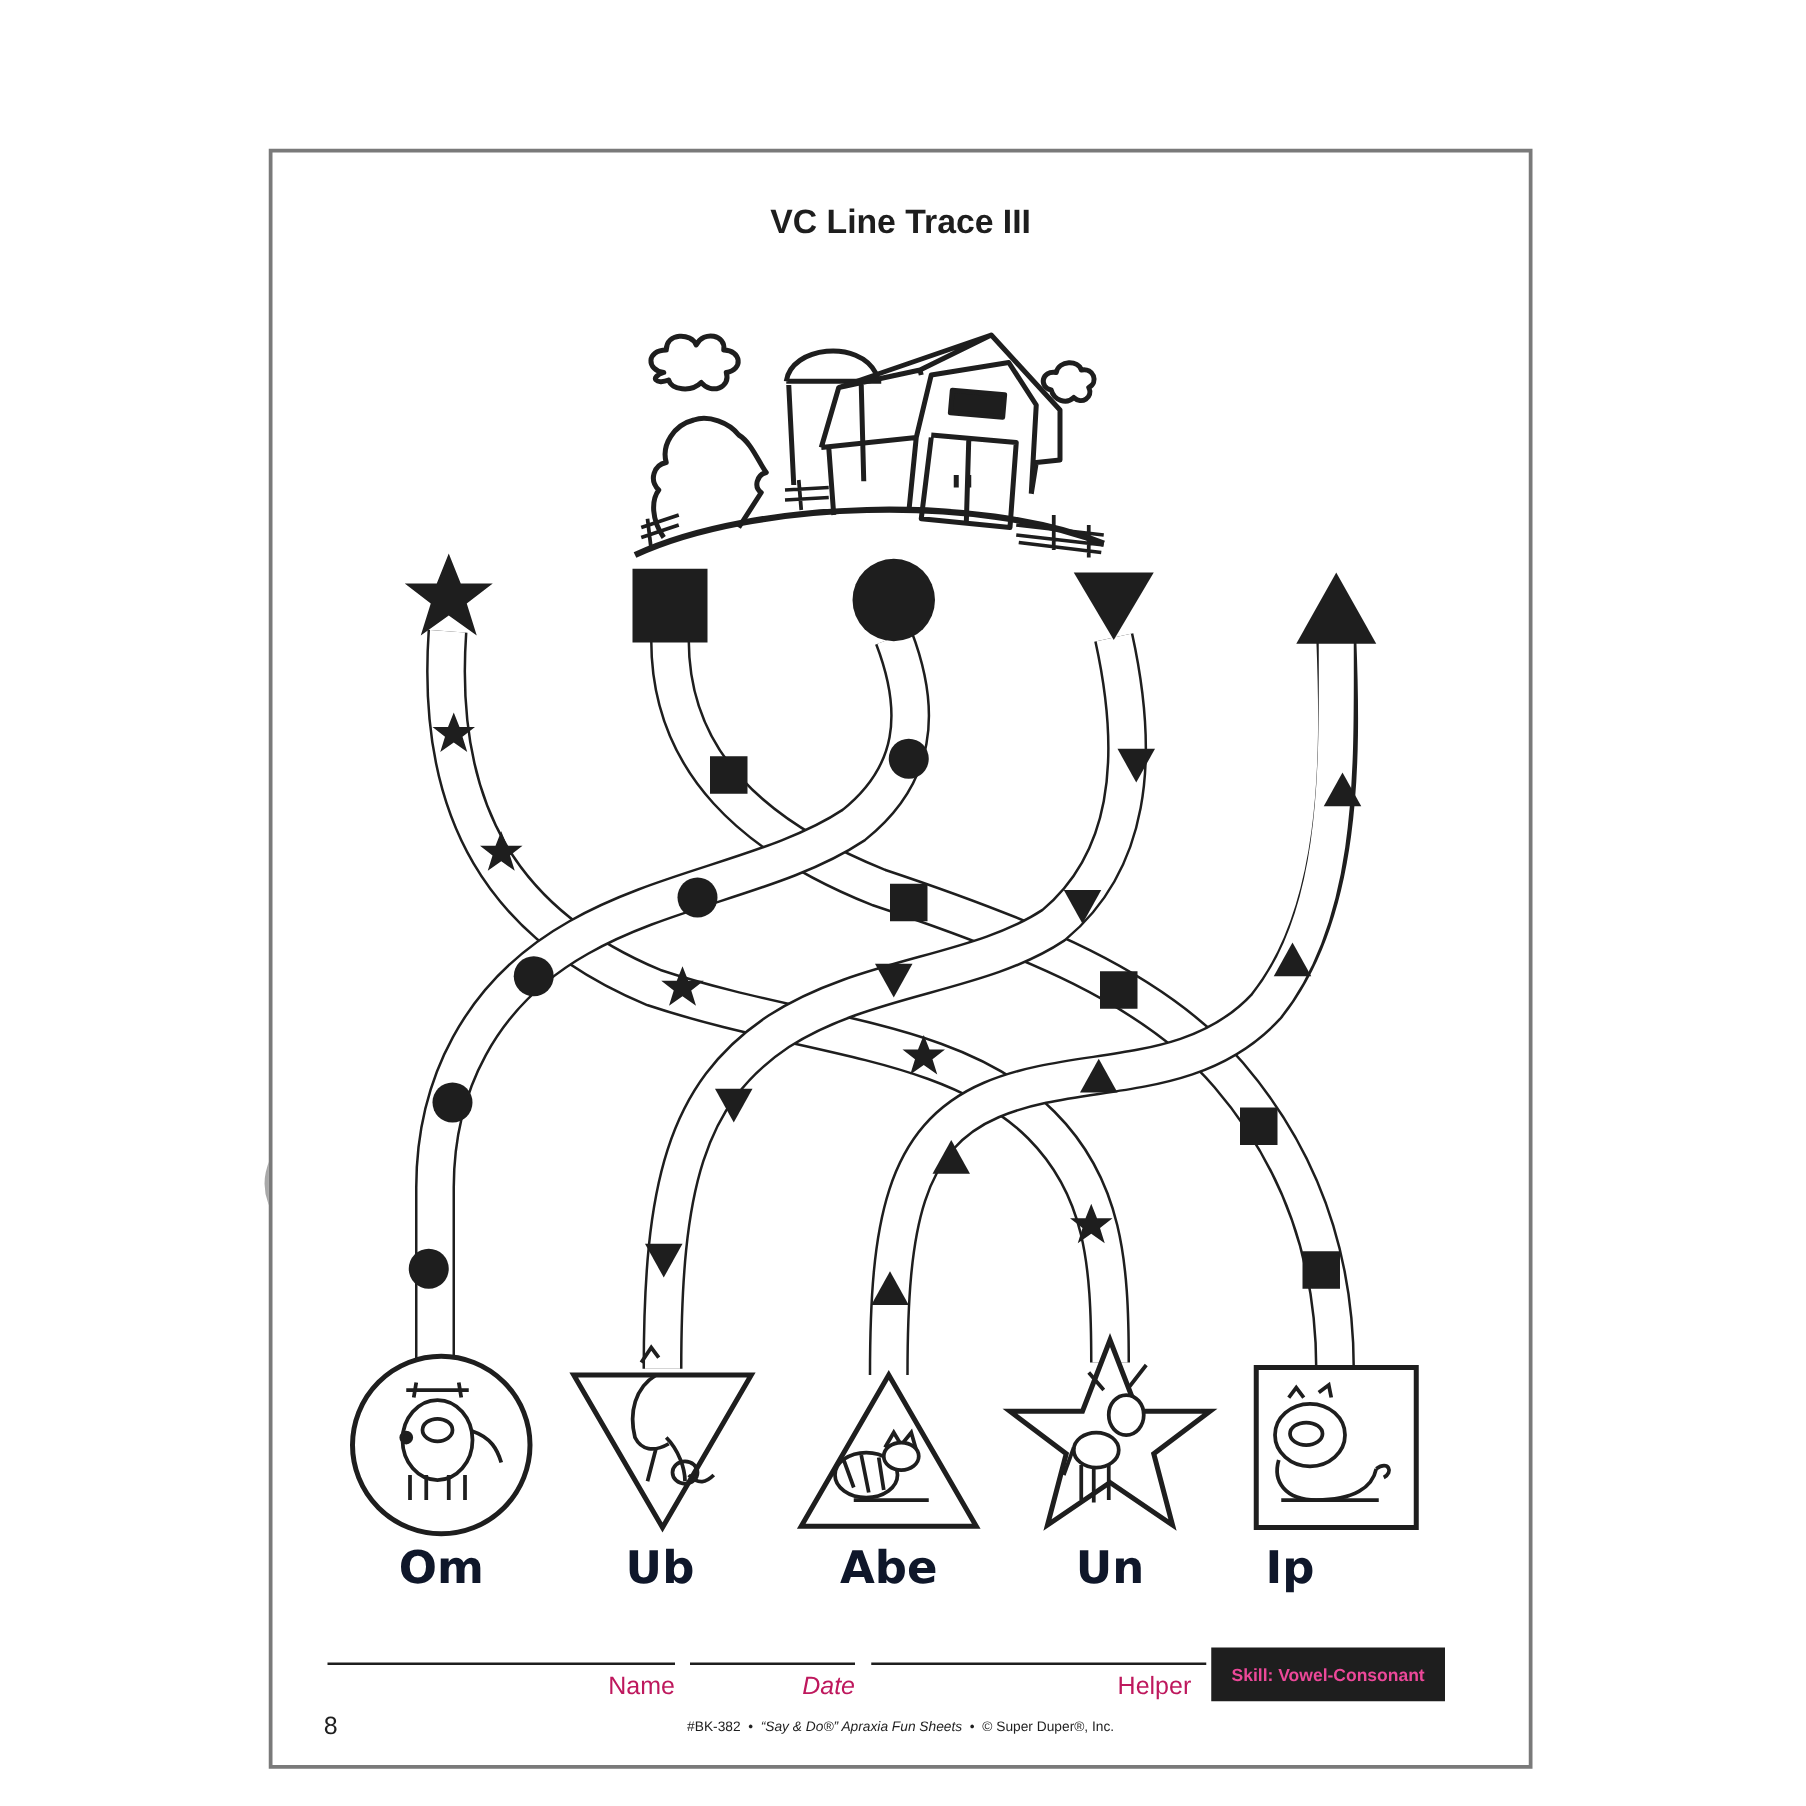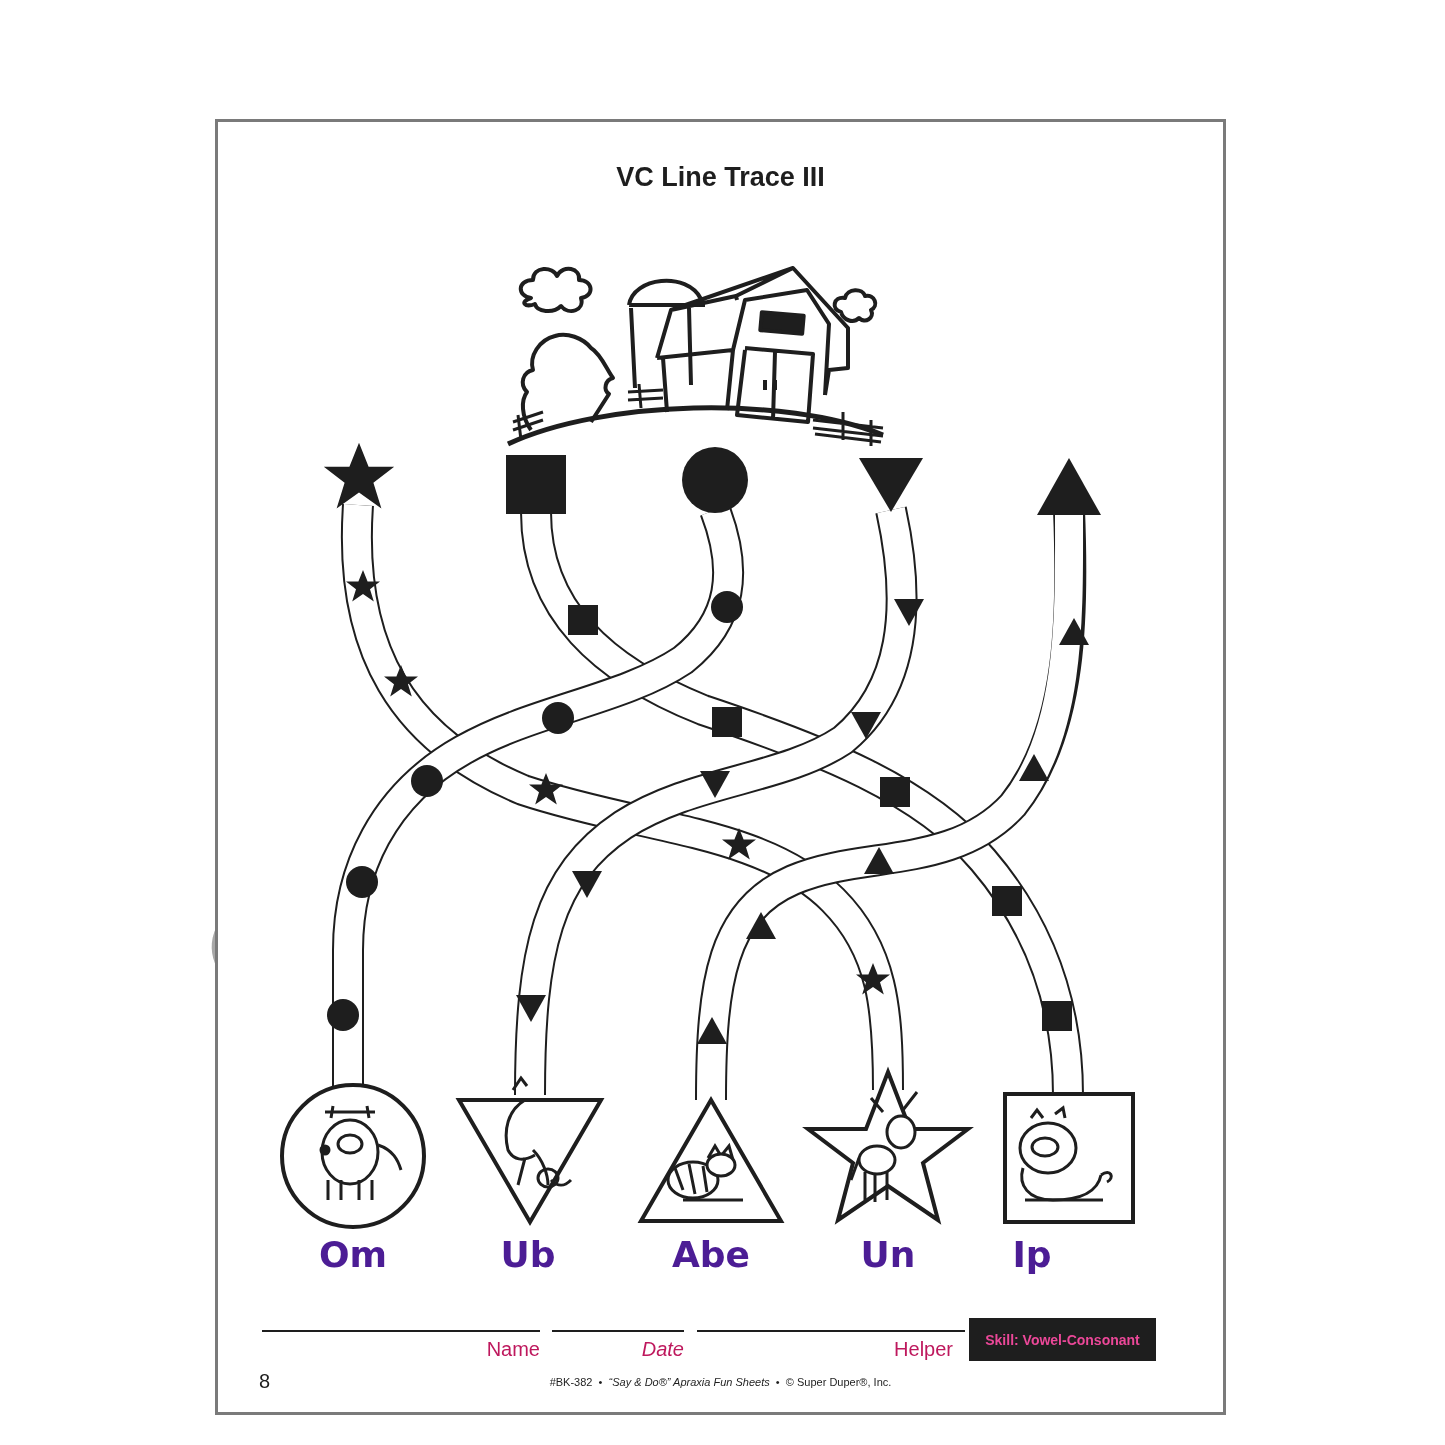--- a/index.html
+++ b/index.html
@@ -2,21 +2,21 @@
 <html><head>
 <meta charset="utf-8">
 <style>
   html, body { margin:0; padding:0; background:#ffffff; }
   body { width:1445px; height:1445px; position:relative; overflow:hidden; font-family:"DejaVu Sans", sans-serif; }
   .page { position:absolute; left:215px; top:72px; width:1011px; height:1296px; border:3px solid #7a7a7a; background:#fff; box-sizing:border-box;margin-top:47px; }
   .title { position:absolute; left:0; right:0; top:40px; text-align:center; font-family:"Liberation Sans", sans-serif; font-weight:bold; font-size:27px; color:#1e1e1e; }
   .directions { position:absolute; left:42px; top:78px; width:920px; font-family:"Liberation Sans", sans-serif; font-size:19px; line-height:25px; color:#1e1e1e; }
   .directions b { font-weight:bold; }
   svg.art { position:absolute; left:0; top:0; }
-  .label { position:absolute; top:1112px; font-family:"DejaVu Sans", sans-serif; font-weight:bold; font-size:36px; color:#4c1d95; text-align:center; width:160px; }
+  .label { position:absolute; top:1112px; font-family:"DejaVu Sans", sans-serif; font-weight:bold; font-size:36px; color:#0f172a; text-align:center; width:160px; }
   .line { position:absolute; top:1208px; height:2px; background:#1e1e1e; }
   .line-label { position:absolute; top:1216px; font-family:"Liberation Sans", sans-serif; font-size:20px; color:#be185d; text-align:right; }
   .skill { position:absolute; left:751px; top:1196px; width:187px; height:43px; background:#1e1e1e; color:#ec4899; font-family:"Liberation Sans", sans-serif; font-weight:bold; font-size:14px; display:flex; align-items:center; justify-content:center; }
   .page-num { position:absolute; left:41px; top:1248px; font-family:"Liberation Sans", sans-serif; font-size:20px; color:#1e1e1e; }
   .footer { position:absolute; left:0; right:0; top:1254px; text-align:center; font-family:"Liberation Sans", sans-serif; font-size:11px; color:#1e1e1e; }
   .footer i { font-style:italic; }
   .watermark { position:absolute; left:0; top:0; width:1445px; height:1445px; pointer-events:none; }
 </style>
 </head>
 <body>

